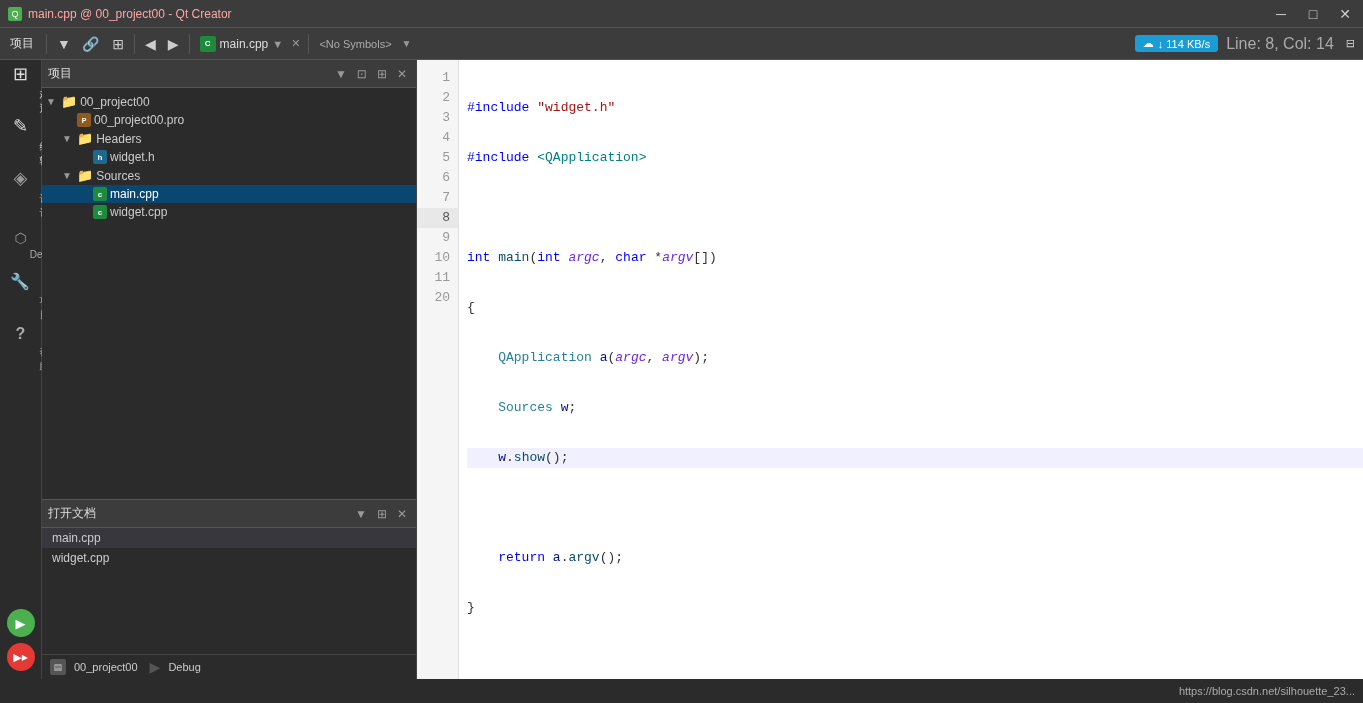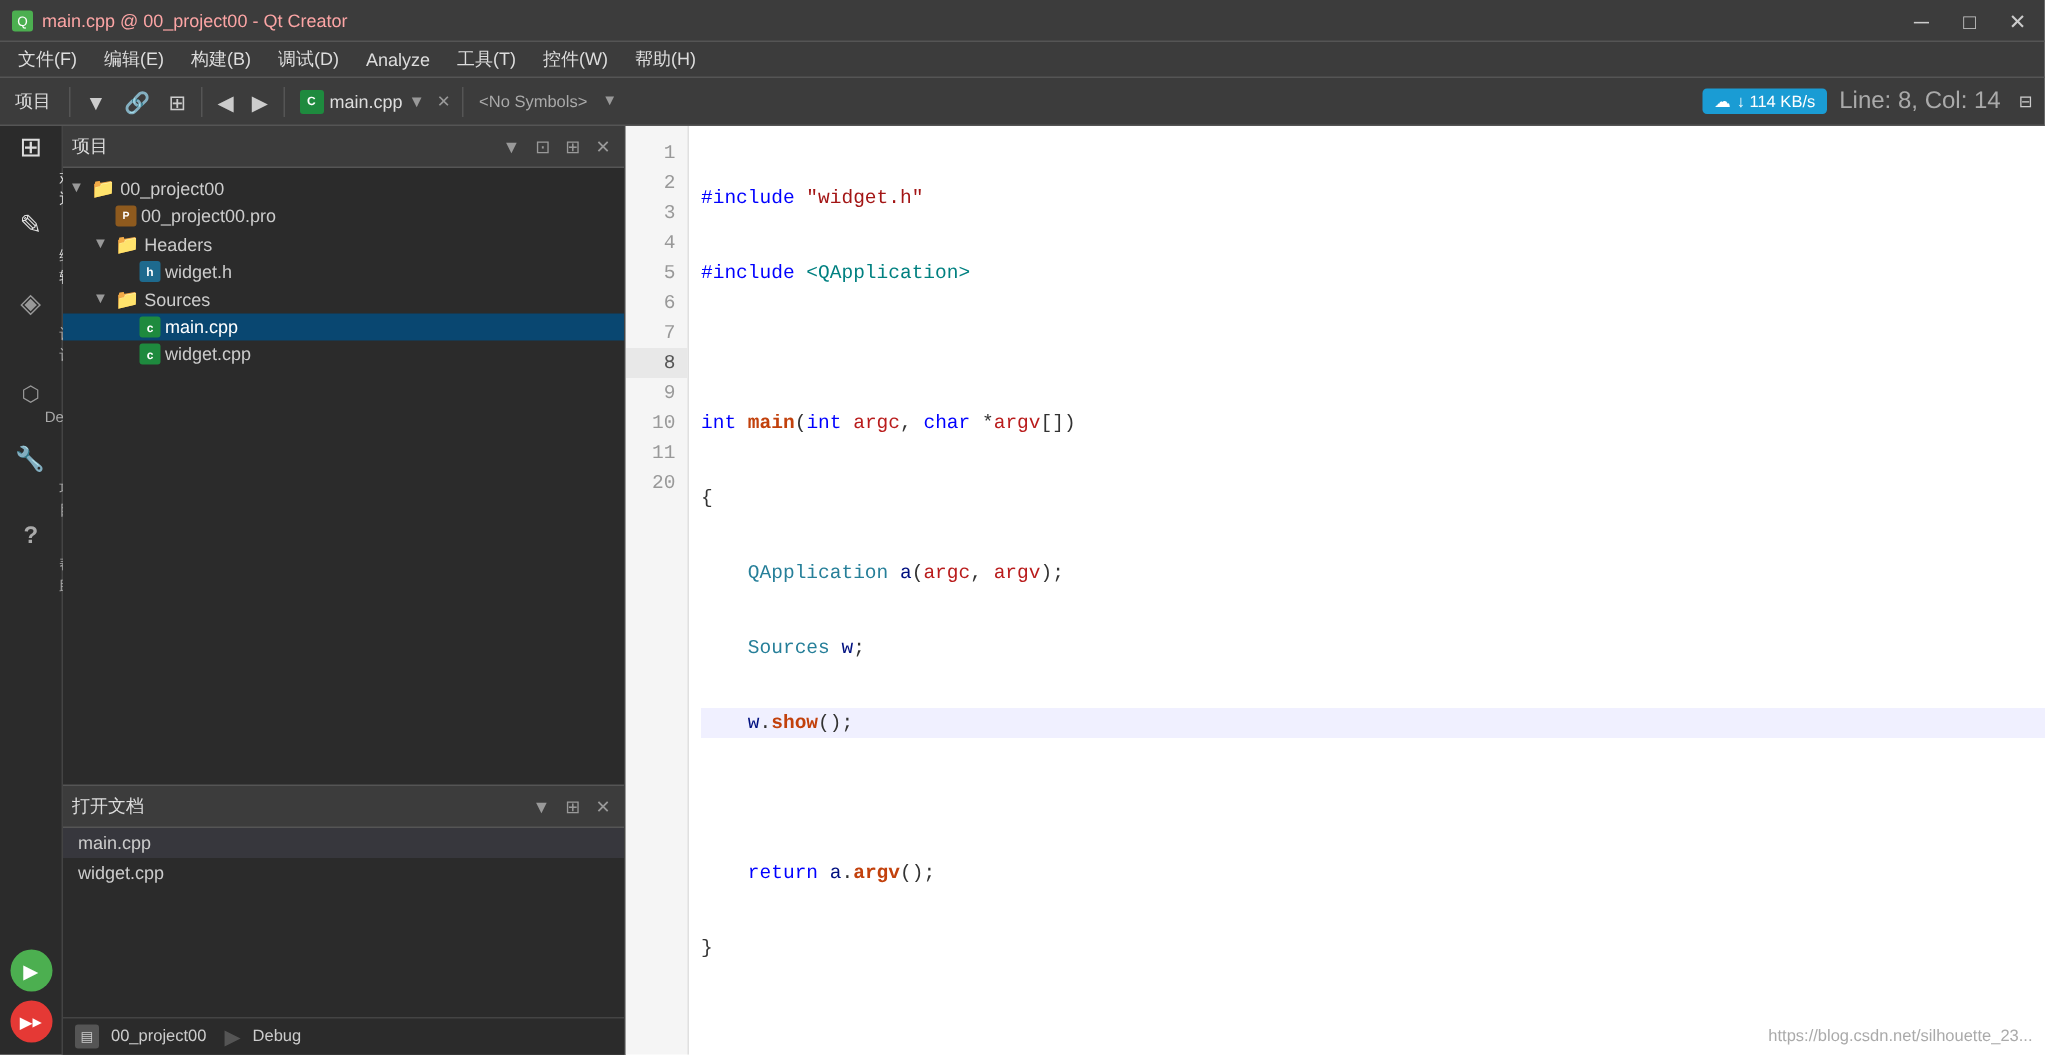--- a/index.html
+++ b/index.html
@@ -242,24 +242,24 @@
     .code-line {
       height: 20px;
       line-height: 20px;
       display: block;
     }
     .code-line.current-line { background: #f0f0ff; }
     
     .kw { color: #0000ff; font-weight: normal; }
     .inc { color: #008080; }
     .str { color: #a31515; }
-    .func { color: #c2410c; font-weight: bold; }
+    .func { color: #0c4a6e; }
     .type { color: #267f99; }
     .var { color: #001080; }
-    .param { color: #b91c1c; }
+    .param { color: #6d28d9; font-style: italic; }
     .preprocessor { color: #0000ff; }
 
     
     ::-webkit-scrollbar { width: 6px; height: 6px; }
     ::-webkit-scrollbar-track { background: #2b2b2b; }
     ::-webkit-scrollbar-thumb { background: #555; border-radius: 3px; }
     .run-btn {
       width: 30px; height: 30px;
       border-radius: 50%;
       border: none;
@@ -294,30 +294,20 @@
       <div class="title-icon">Q</div>
       <span class="title-text">main.cpp @ 00_project00 - Qt Creator</span>
     </div>
     <div class="win-controls">
       <button class="win-btn">─</button>
       <button class="win-btn">□</button>
       <button class="win-btn close">✕</button>
     </div>
   </div>
 
-  <div id="menu-bar">
-    <div class="menu-item">文件(F)</div>
-    <div class="menu-item">编辑(E)</div>
-    <div class="menu-item">构建(B)</div>
-    <div class="menu-item">调试(D)</div>
-    <div class="menu-item">Analyze</div>
-    <div class="menu-item">工具(T)</div>
-    <div class="menu-item">控件(W)</div>
-    <div class="menu-item">帮助(H)</div>
-  </div>
 
   <div id="toolbar">
     <div class="toolbar-left">
       <span style="color:#ddd; font-size:12px; padding: 0 6px;">项目</span>
       <div class="toolbar-separator"></div>
       <button class="toolbar-btn" title="Filter">▼</button>
       <button class="toolbar-btn">🔗</button>
       <button class="toolbar-btn">⊞</button>
       <div class="toolbar-separator"></div>
       <button class="toolbar-btn">◀</button>

